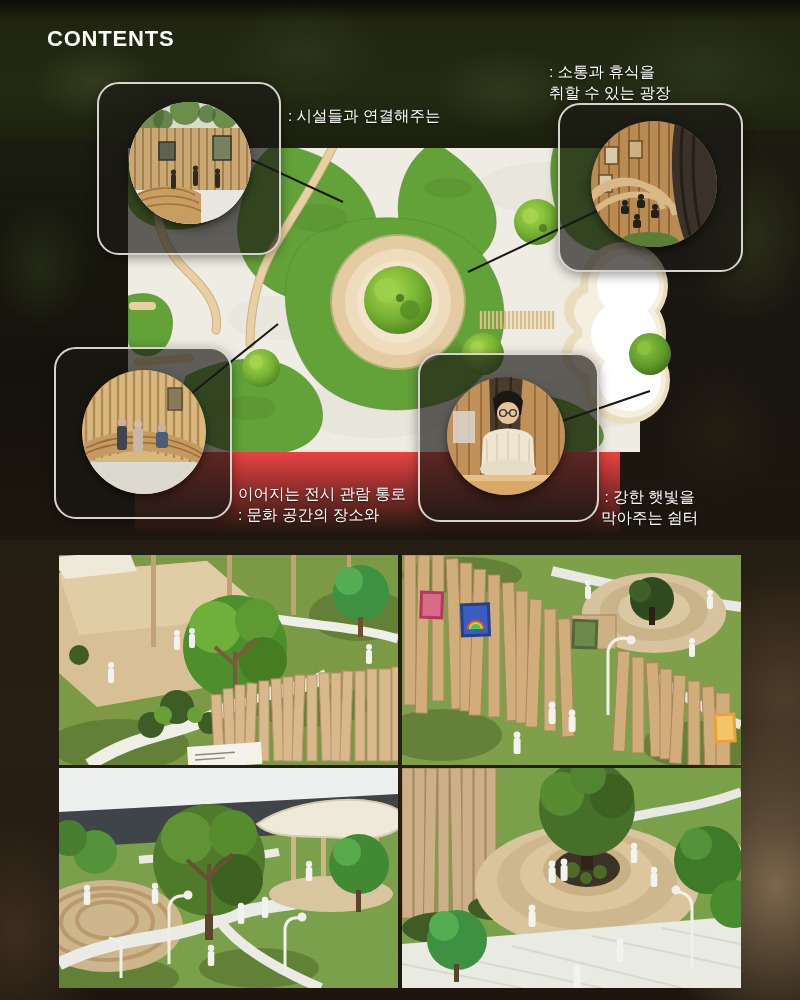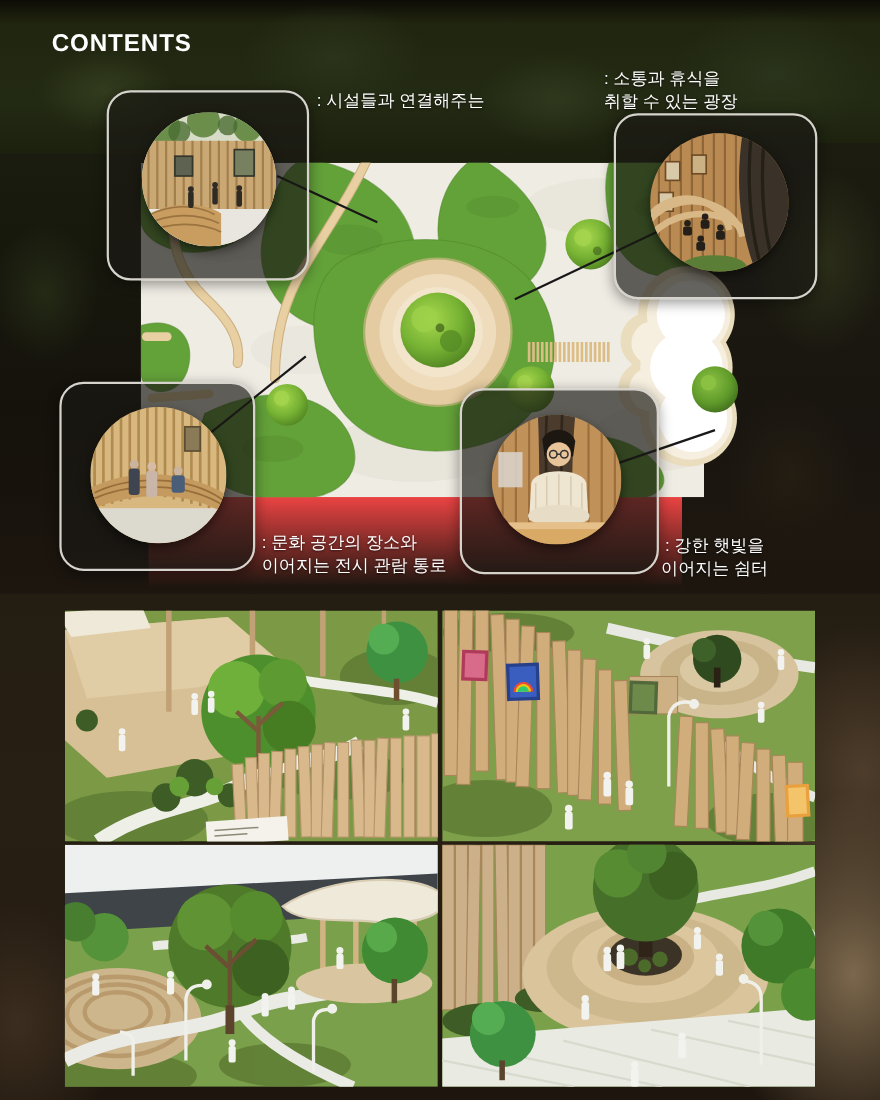--- a/index.html
+++ b/index.html
@@ -259,21 +259,21 @@
       <g fill="#2e2a24">
         <rect x="42" y="72" width="5" height="15" rx="2"></rect>
           <circle cx="44.5" cy="70" r="2.6"></circle>
         <rect x="64" y="68" width="5" height="16" rx="2"></rect>
           <circle cx="66.5" cy="66" r="2.6"></circle>
         <rect x="86" y="71" width="5" height="15" rx="2"></rect>
           <circle cx="88.5" cy="69" r="2.6"></circle>
       </g>
     </svg>
   </div>
-  <div class="label" style="left:288px;top:81px;">
+  <div class="label" style="left:288px;top:105px;">
     <span>: 시설들과 연결해주는</span>
   </div>
 
   <div class="callout-frame" style="left:558px;top:103px;width:181px;height:165px;"></div>
   <div class="callout-circle" style="left:591px;top:121px;width:126px;height:126px;">
     <svg viewBox="0 0 126 126" width="126" height="126">
       <rect width="126" height="126" fill="#b98b52"></rect>
       <g stroke="#8f6637" stroke-width="2">
         <path d="M8,0 V126"></path>
           <path d="M18,0 V126"></path>
@@ -347,22 +347,22 @@
         <circle cx="40" cy="52" r="4" fill="#cbb49e"></circle>
           <rect x="35" y="56" width="10" height="24" rx="3" fill="#3e4450"></rect>
         <circle cx="56" cy="54" r="4" fill="#d6bba6"></circle>
           <rect x="51" y="58" width="10" height="24" rx="3" fill="#c9b6a8"></rect>
         <circle cx="80" cy="58" r="4" fill="#cbb49e"></circle>
           <rect x="74" y="62" width="12" height="16" rx="3" fill="#4a5e7a"></rect>
       </g>
     </svg>
   </div>
   <div class="label" style="left:238px;top:483px;">
+    <span>이어지는 전시 관람 통로</span>
     <span>: 문화 공간의 장소와</span>
-    <span>이어지는 전시 관람 통로</span>
   </div>
 
   <div class="callout-frame" style="left:418px;top:353px;width:177px;height:165px;"></div>
   <div class="callout-circle" style="left:447px;top:377px;width:118px;height:118px;">
     <svg viewBox="0 0 118 118" width="118" height="118">
       <rect width="118" height="118" fill="#c1915a"></rect>
       <g stroke="#9c6f3d" stroke-width="2">
         <path d="M10,0 V118"></path>
           <path d="M22,0 V118"></path>
           <path d="M34,0 V118"></path>
@@ -392,21 +392,21 @@
           <path d="M72,56 L72,94"></path>
           <path d="M82,62 L82,94"></path>
         </g>
       <ellipse cx="61" cy="92" rx="28" ry="10" fill="#e7ddc7"></ellipse>
       <rect x="0" y="98" width="118" height="20" fill="#d9aa66"></rect>
       <rect x="0" y="98" width="118" height="6" fill="#e6c08a"></rect>
     </svg>
   </div>
   <div class="label" style="left:601px;top:486px;text-align:center;">
     <span>: 강한 햇빛을</span>
-    <span>이어지는 쉼터</span>
+    <span>막아주는 쉼터</span>
   </div>
 
   <div class="photo" style="left:59px;top:555px;width:339px;height:210px;">
     <svg viewBox="0 0 339 210" width="339" height="210">
       <rect width="339" height="210" fill="#7c9a45"></rect>
       <g fill="#5d7a33" opacity=".8">
           <ellipse cx="60" cy="190" rx="70" ry="26"></ellipse>
           <ellipse cx="250" cy="150" rx="60" ry="22"></ellipse>
           <ellipse cx="300" cy="60" rx="50" ry="26"></ellipse>
         </g>

